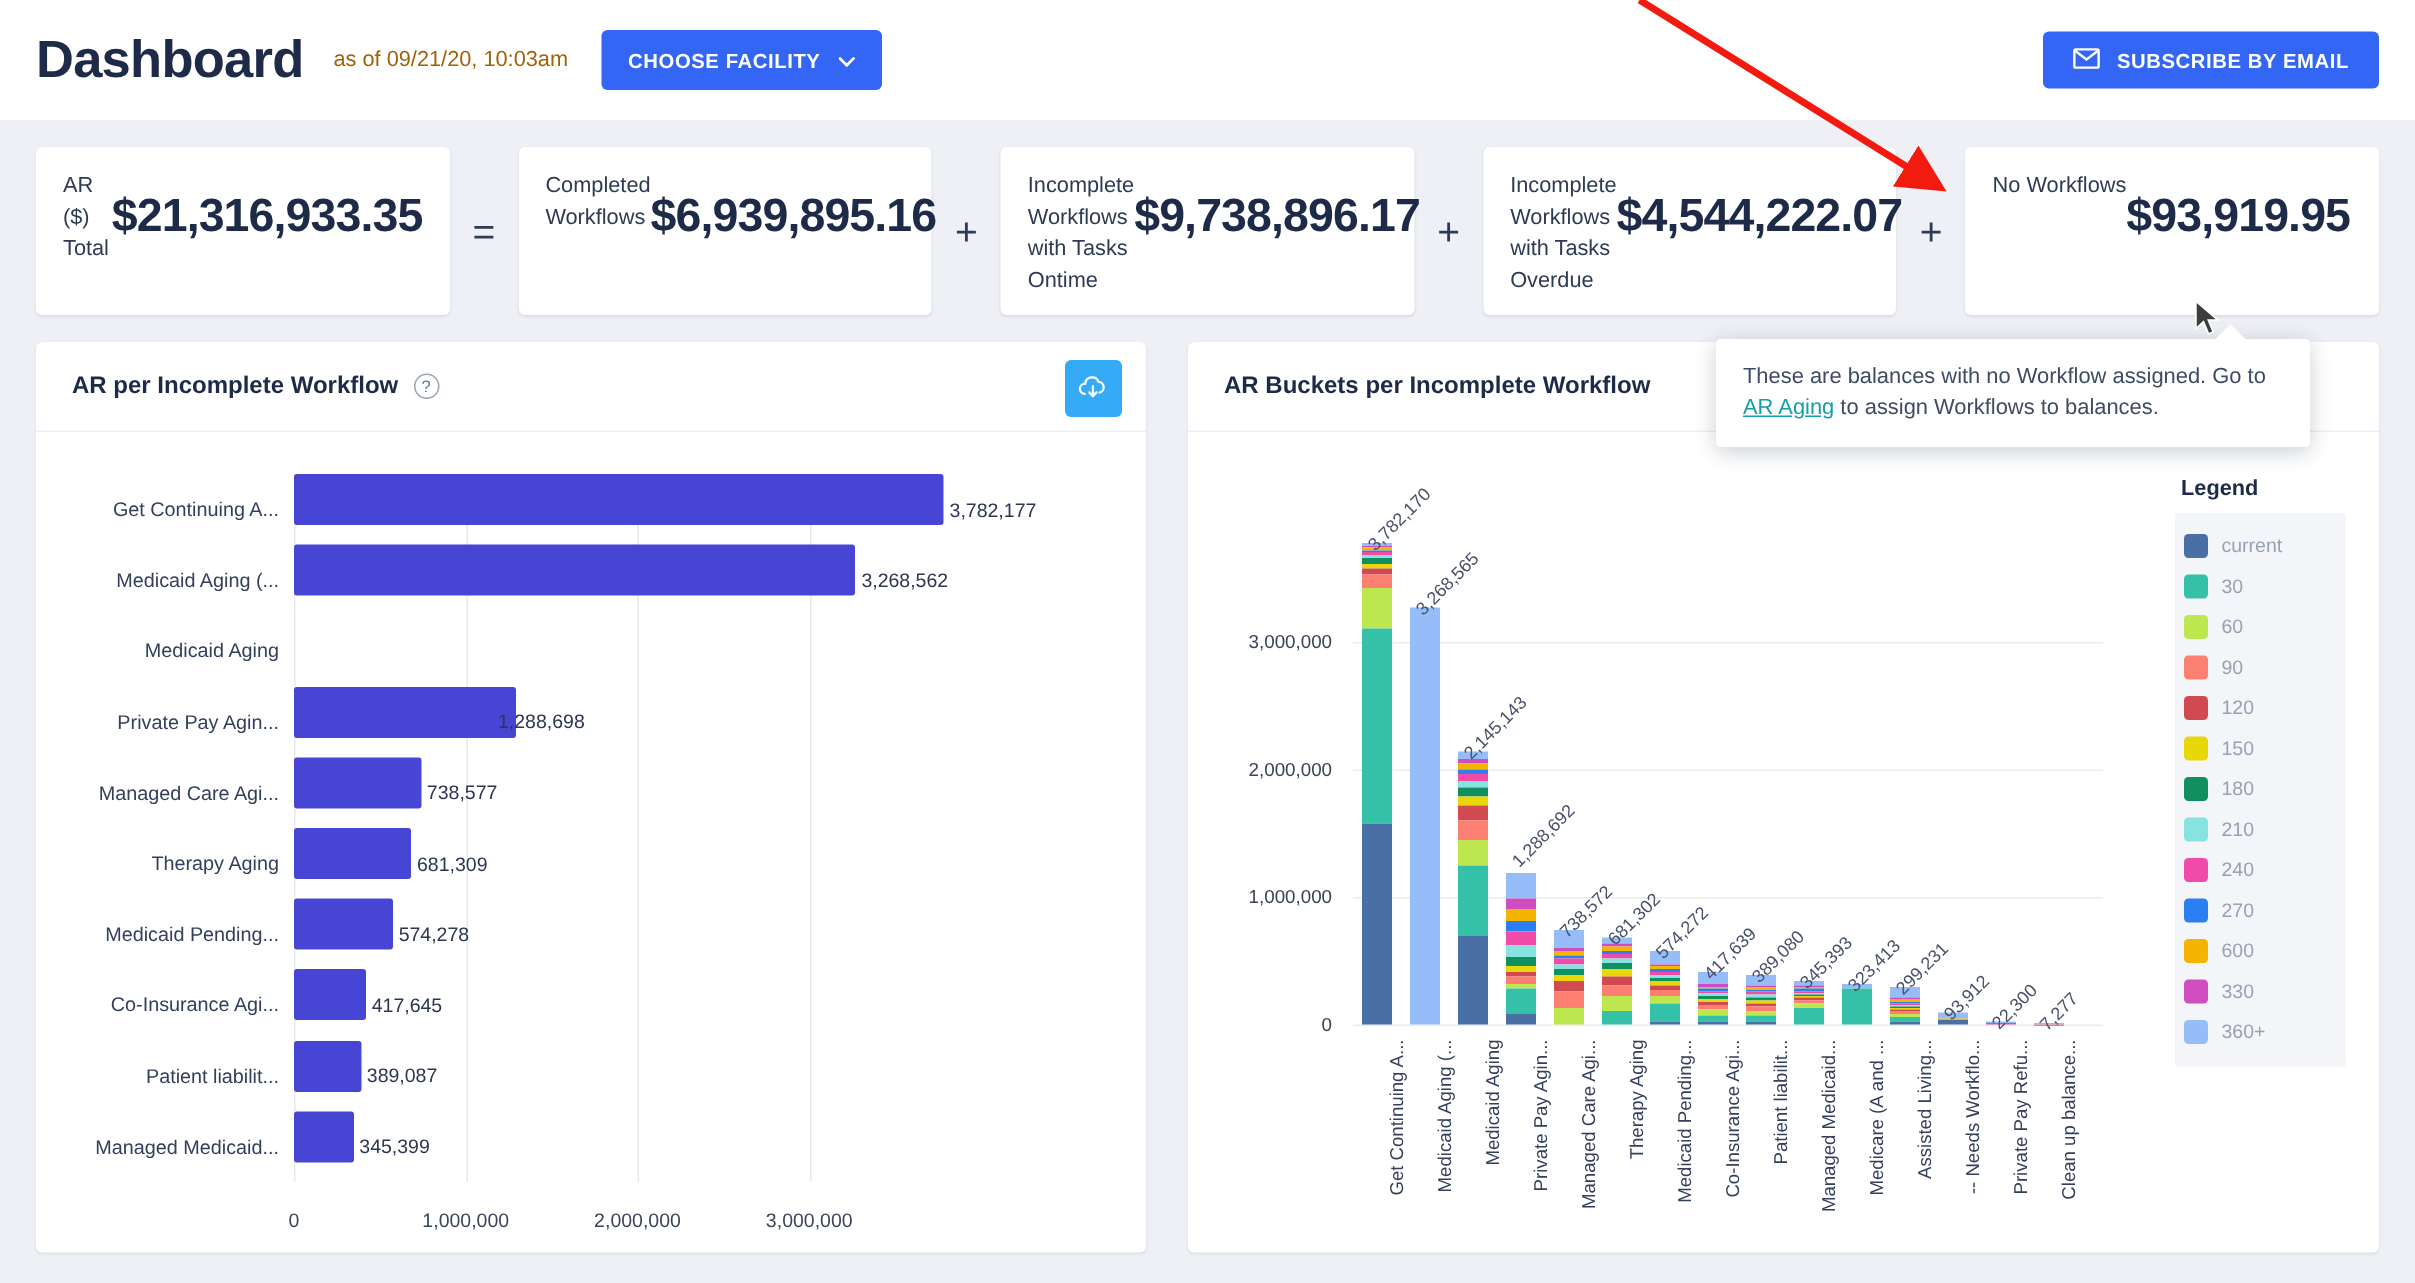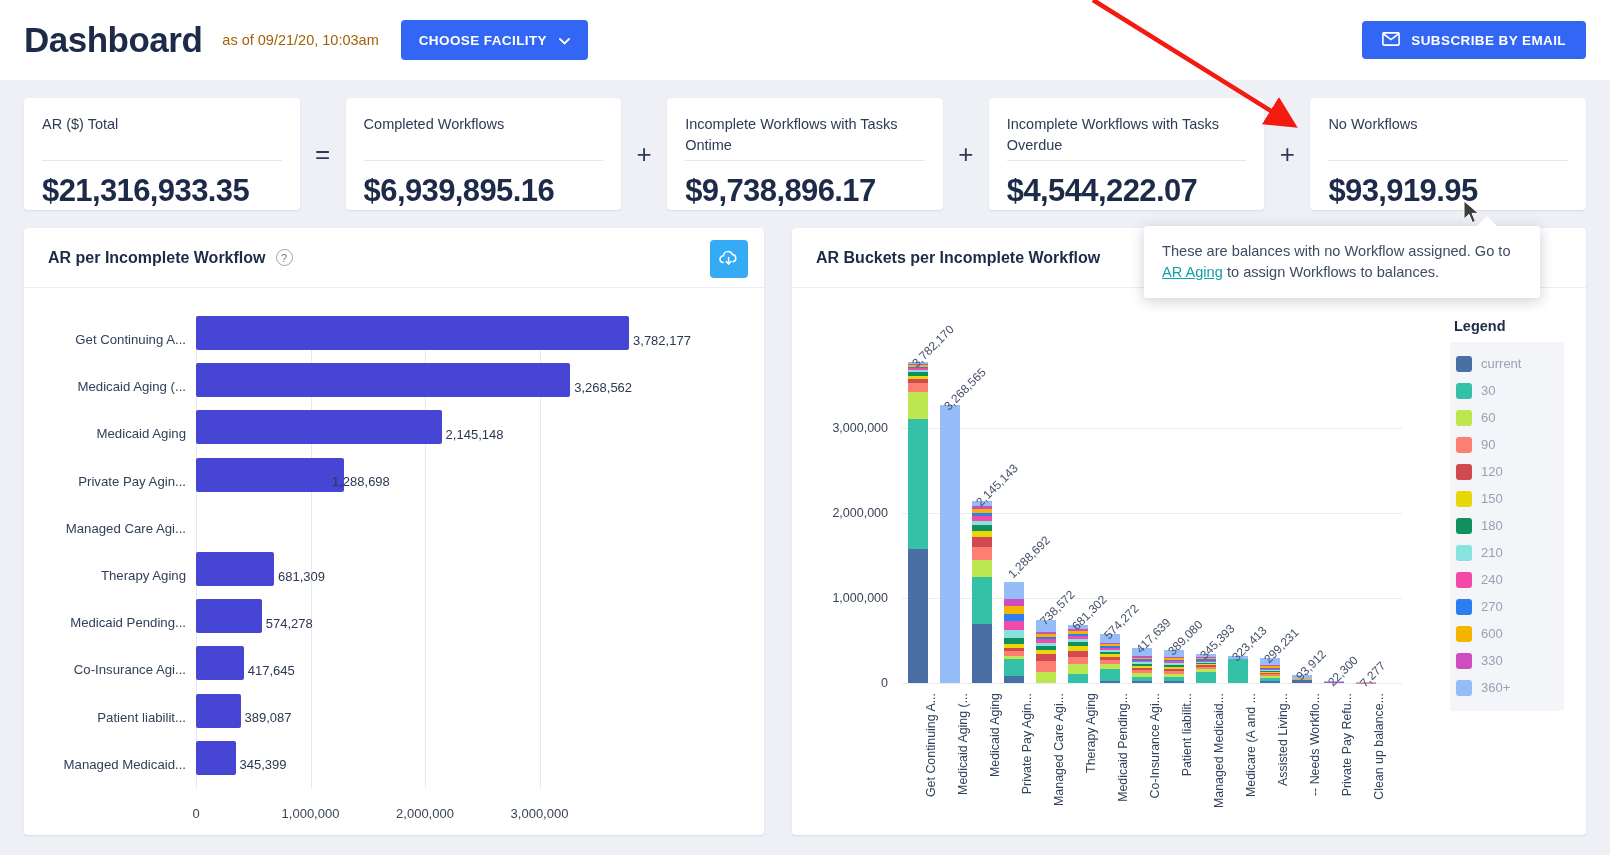--- a/index.html
+++ b/index.html
@@ -42,21 +42,21 @@
   
   .kpi-row {
     display: flex; align-items: stretch;
     padding: 18px 24px 0 24px; height: 130px; position: relative;
   }
   .kpi-card {
     background: #fff; border-radius: 4px;
     box-shadow: 0 1px 2px rgba(30,40,70,.10);
     flex: 1 1 0; min-width: 0;
     padding: 16px 18px 10px 18px;
-    display: flex; flex-direction: column;
+    display: flex; flex-direction: row;
   }
   .kpi-label {
     font-size: 14.5px; color: #2e3b55; line-height: 1.45;
     min-height: 42px;
   }
   .kpi-sep { border-top: 1px solid #e3e7ef; margin: 4px 0 0 0; }
   .kpi-value {
     font-size: 31px; font-weight: bold; color: #1d2b48;
     margin-top: 12px; letter-spacing: -0.6px; white-space: nowrap;
   }
@@ -256,34 +256,34 @@
           </div>
           <div class="hbar-row" style="top: 75.2px; height: 47.2px;">
             <div class="hbar-label">Medicaid Aging (...</div>
             <div class="hbar-track" style="position: relative;">
               <div class="hbar-fill" style="width: 374.25px; background: rgb(71, 69, 212);"></div>
               <div class="hbar-val" style="left: 378.25px;">3,268,562</div>
             </div>
           </div>
           <div class="hbar-row" style="top: 122.4px; height: 47.2px;">
             <div class="hbar-label">Medicaid Aging</div>
-            <div class="hbar-track" style="position: relative;">
-              <div class="hbar-fill" style="width: 245.619px; background: rgb(71, 69, 212);"></div>
-              <div class="hbar-val" style="left: 249.619px;">2,145,148</div>
-            </div>
           </div>
           <div class="hbar-row" style="top: 169.6px; height: 47.2px;">
             <div class="hbar-label">Private Pay Agin...</div>
             <div class="hbar-track" style="position: relative;">
               <div class="hbar-fill" style="width: 147.556px; background: rgb(71, 69, 212);"></div>
               <div class="hbar-val" style="left: 136px;">1,288,698</div>
             </div>
           </div>
           <div class="hbar-row" style="top: 216.8px; height: 47.2px;">
             <div class="hbar-label">Managed Care Agi...</div>
+            <div class="hbar-track" style="position: relative;">
+              <div class="hbar-fill" style="width: 84.5671px; background: rgb(71, 69, 212);"></div>
+              <div class="hbar-val" style="left: 88.5671px;">738,577</div>
+            </div>
           </div>
           <div class="hbar-row" style="top: 264px; height: 47.2px;">
             <div class="hbar-label">Therapy Aging</div>
             <div class="hbar-track" style="position: relative;">
               <div class="hbar-fill" style="width: 78.0099px; background: rgb(71, 69, 212);"></div>
               <div class="hbar-val" style="left: 82.0099px;">681,309</div>
             </div>
           </div>
           <div class="hbar-row" style="top: 311.2px; height: 47.2px;">
             <div class="hbar-label">Medicaid Pending...</div>

